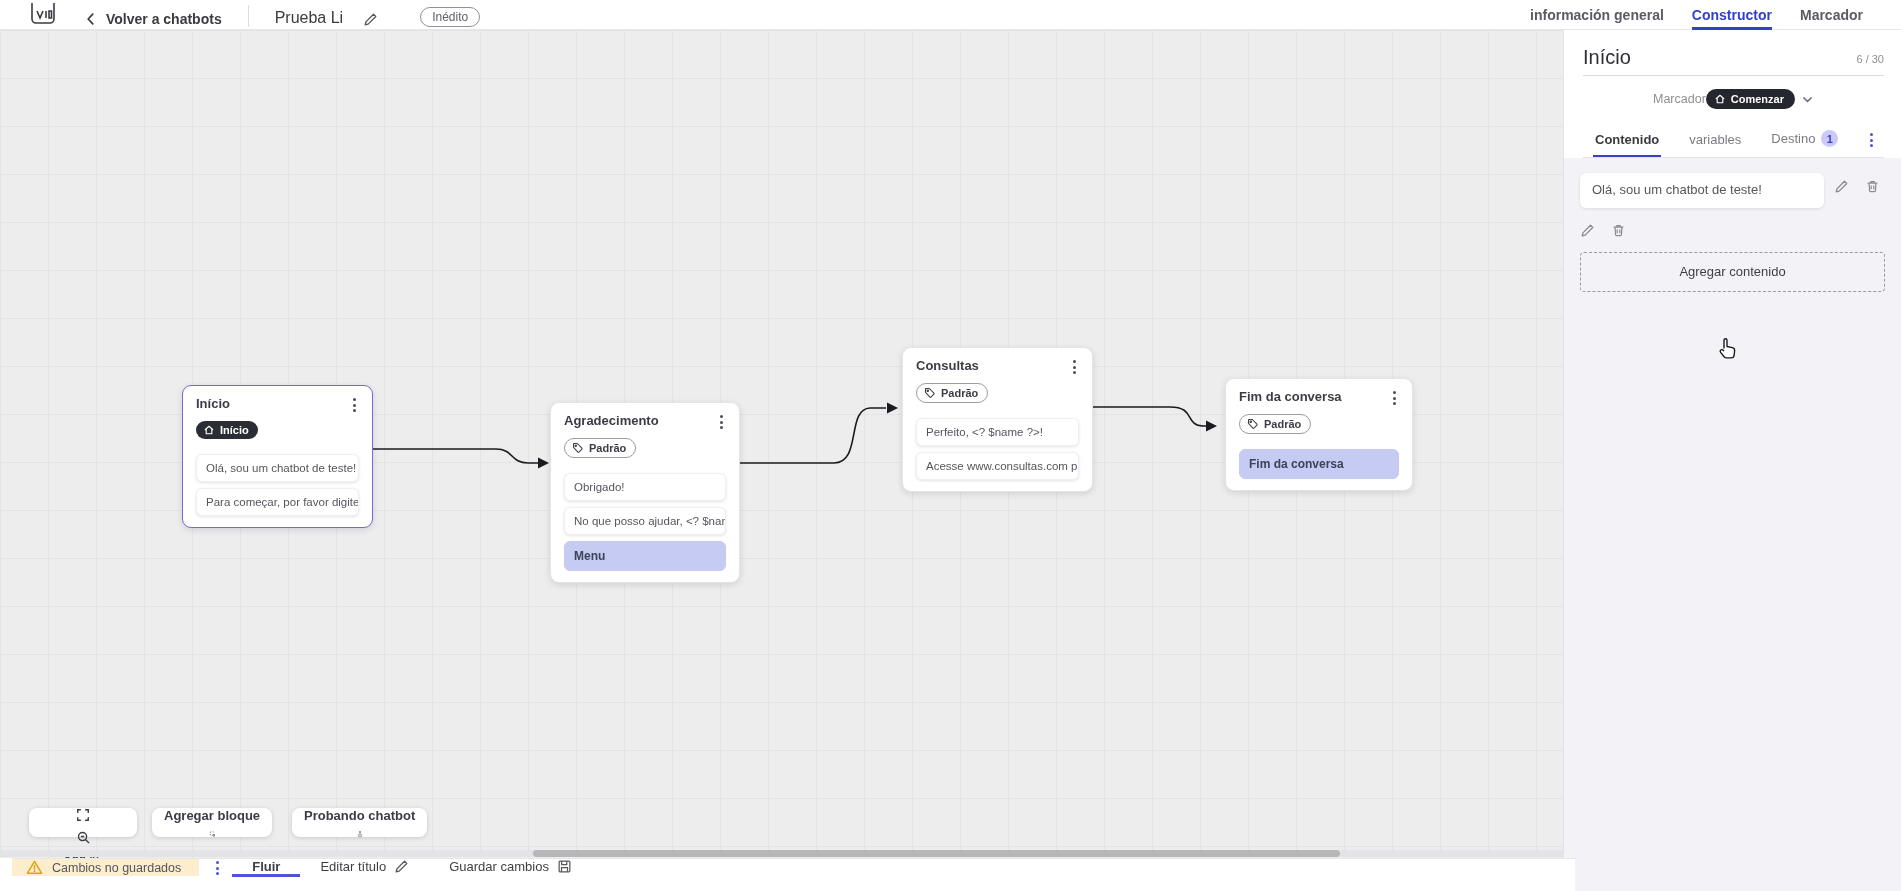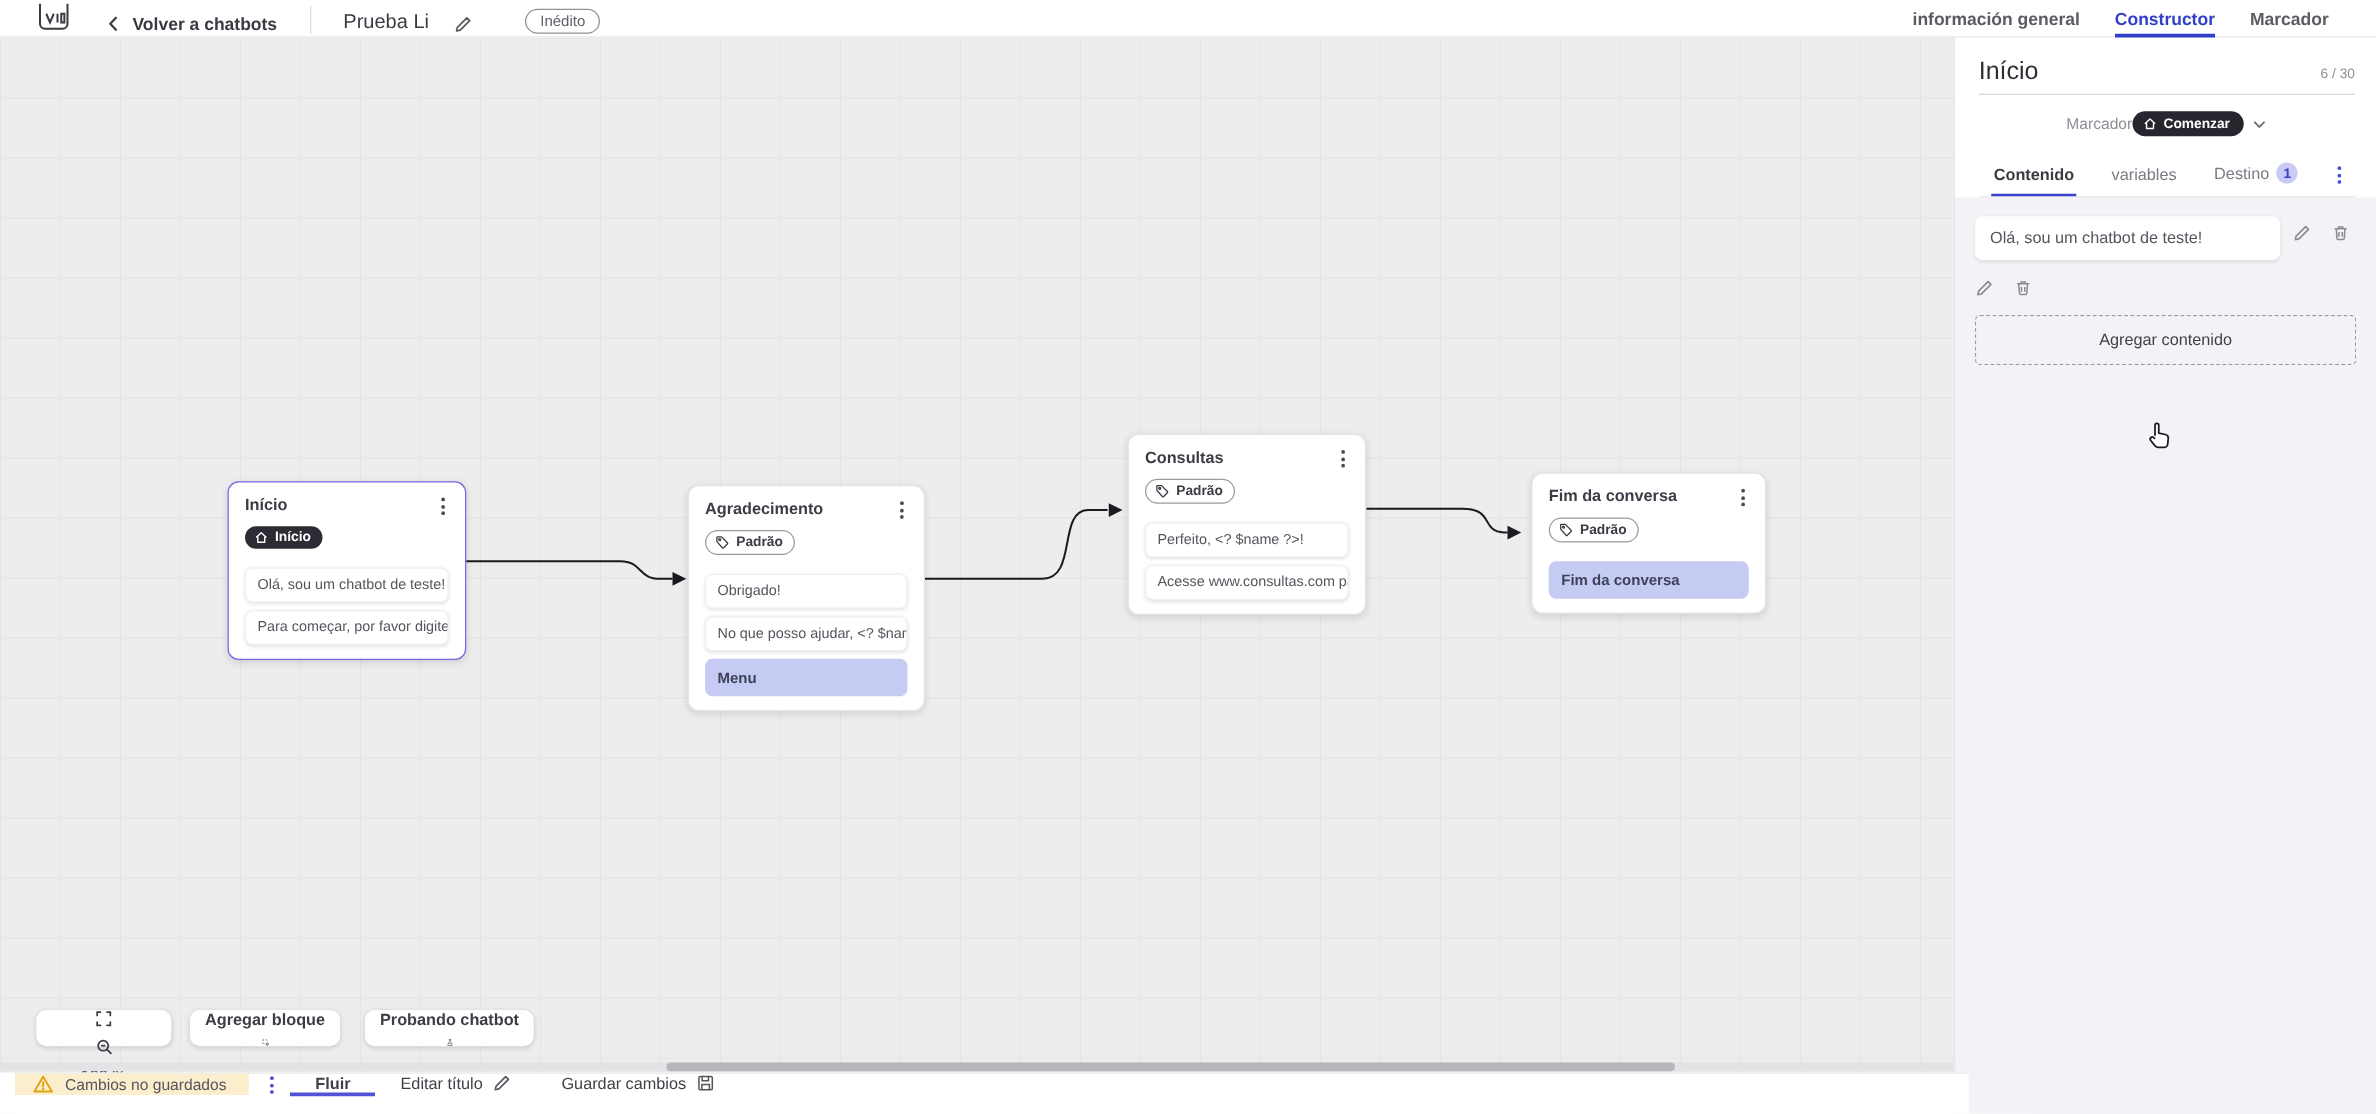--- a/index.html
+++ b/index.html
@@ -176,21 +176,21 @@
             <path d="M2.5 8 8 3l5.5 5"></path>
             <path d="M4.3 7v6h7.4V7"></path>
           </g>
         </svg>
       <span>Início</span>
     </span>
     <div class="msg">Olá, sou um chatbot de teste!</div>
     <div class="msg">Para começar, por favor digite o ...</div>
   </div>
 
-  <div class="node" style="left:550px; top:358px; width:190px;">
+  <div class="node" style="left:550px; top:372px; width:190px;">
     <div class="node-head">
       <span class="node-title">Agradecimento</span>
       <span class="kebab">
           <i></i>
           <i></i>
           <i></i>
         </span>
     </div>
     <span class="pill outline">
       <svg width="12" height="12" viewBox="0 0 16 16">

